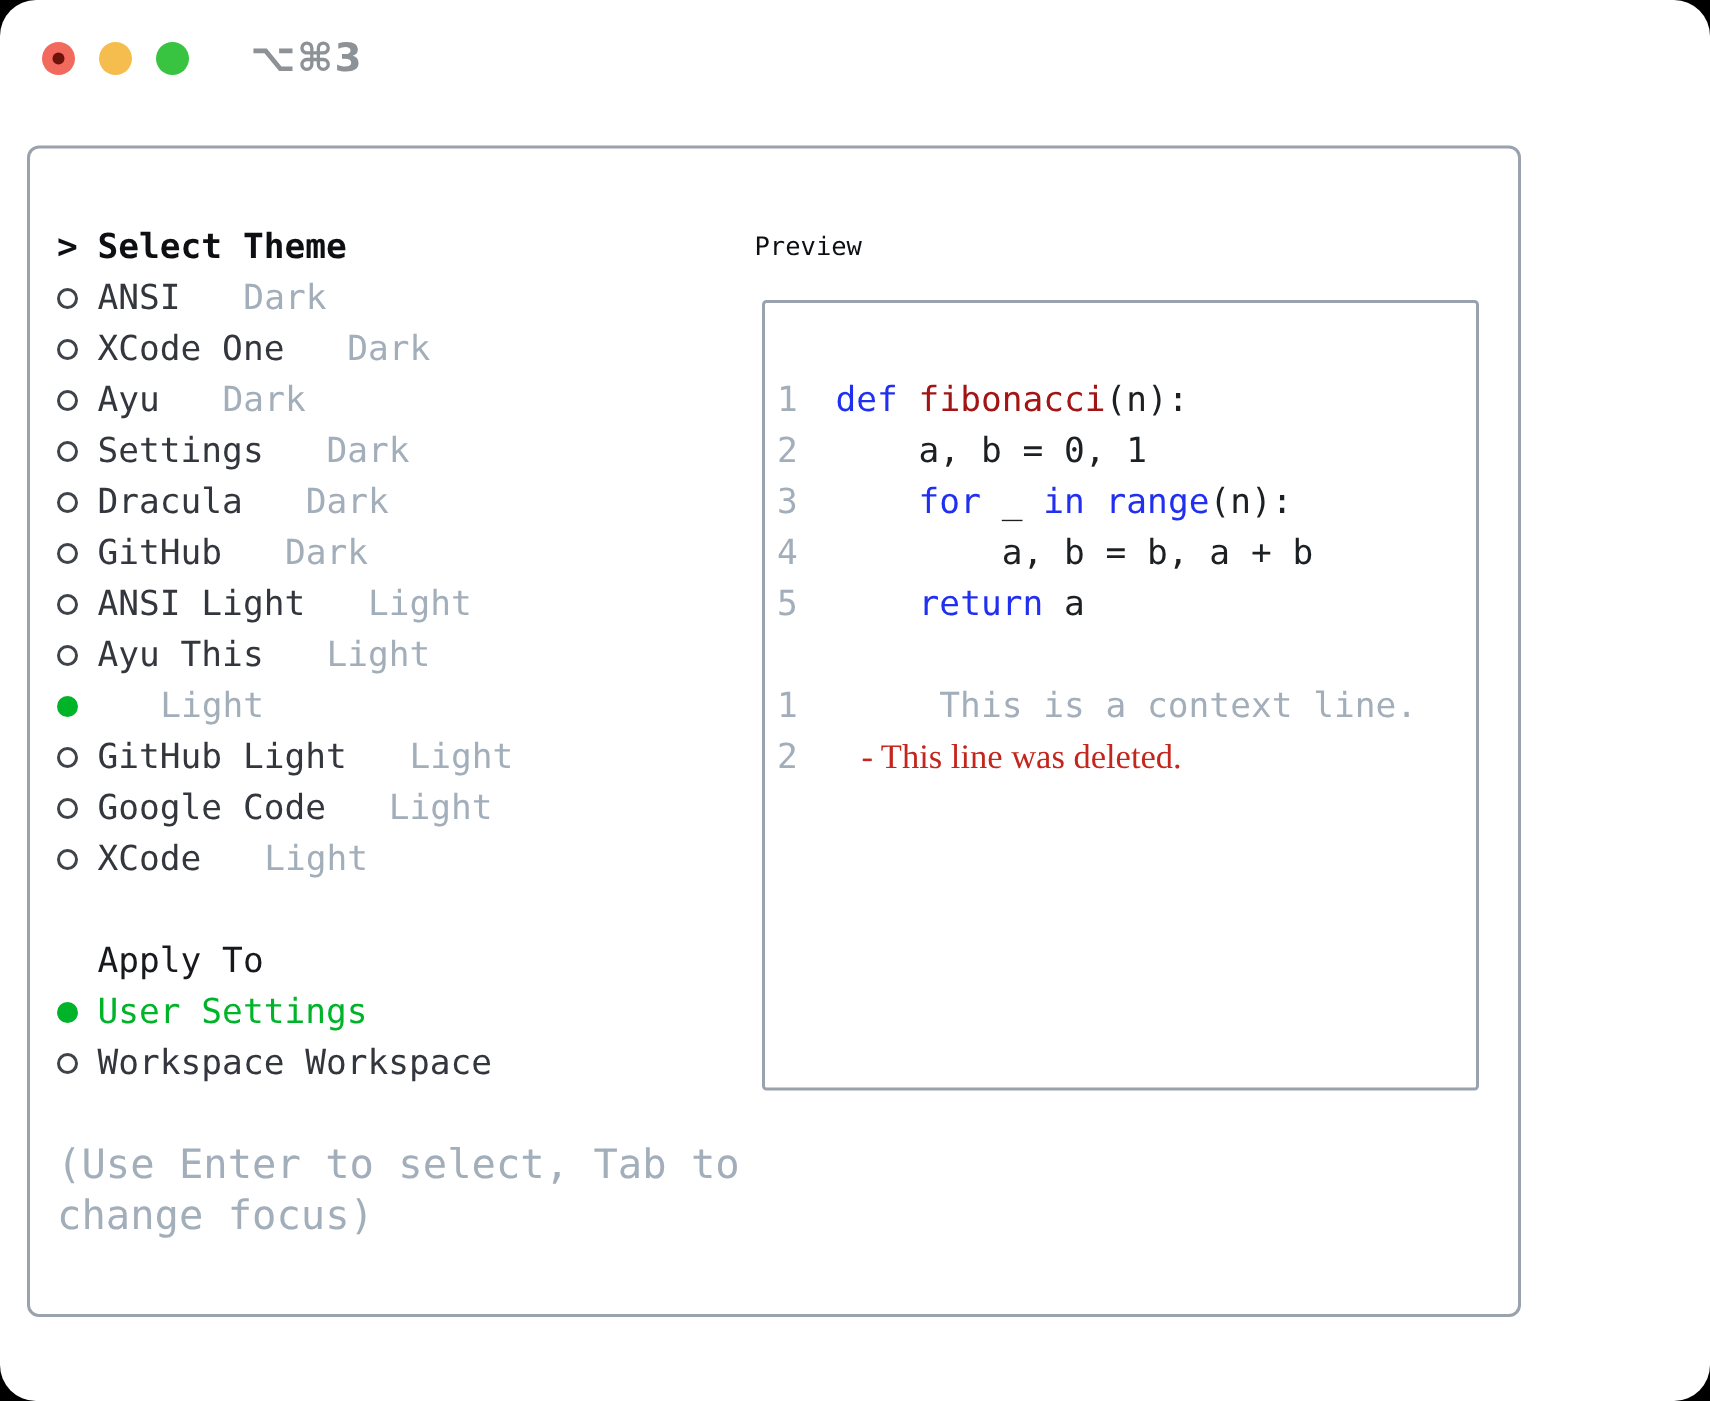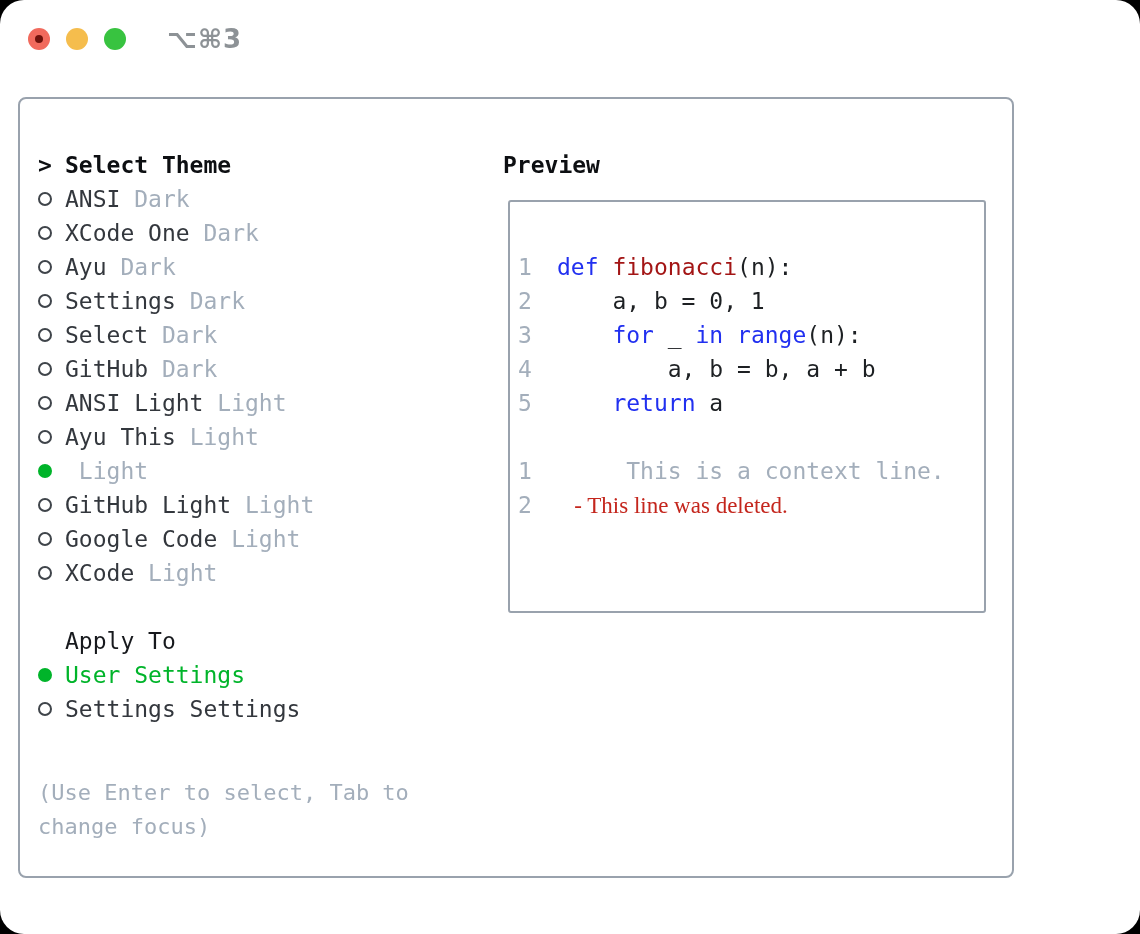--- a/index.html
+++ b/index.html
@@ -41,32 +41,32 @@
   .slot { display:inline-flex; width:27px; align-items:center; flex:0 0 27px; }
   .cursor-char { font-weight:bold; color:var(--heading-black); font-size:23px; }
   .header-label { font-weight:bold; color:var(--heading-black); }
   .radio {
     width:14px; height:14px; border-radius:50%;
     border:2px solid #3f444a; background:transparent;
   }
   .radio.on { border-color:var(--accent-green); background:var(--accent-green); }
   .theme-name { color:var(--text-dark); }
   .theme-name.sel { color:var(--accent-green); }
-  .variant { color:var(--muted-gray); }
+  .variant { color:var(--muted-gray);margin-left:28px; }
   .apply-header { color:#17191d; }
   .gap-row { height:34px; }
-  .hint { font-size:22px; line-height:34px; color:var(--muted-gray); white-space:pre;margin-top:16px; }
+  .hint { font-size:27px; line-height:34px; color:var(--muted-gray); white-space:pre; }
 
   
   .preview-header {
     position:absolute; left:483px; top:49px; height:34px; line-height:34px;
-    font-weight:bold; font-size:23px; color:var(--heading-black);
+    font-weight:normal; font-size:17px; color:var(--heading-black);
   }
   .preview-box {
-    position:absolute; left:488px; top:101px; width:478px; height:413px;
+    position:absolute; left:488px; top:101px; width:478px; height:527px;
     border:2px solid var(--border-gray); border-radius:3px; background:#fff;
     padding:48px 0 0 8px; overflow:hidden;
   }
   .pline { height:34px; line-height:34px; font-size:23px; white-space:pre; }
   .pline .num { display:inline-block; width:14px; margin-right:25px; color:var(--muted-gray); }
   .kw  { color:var(--keyword-blue); }
   .fn  { color:var(--function-red); }
   .pl  { color:#1d2023; }
   .ctx { color:var(--muted-gray); }
   .del { color:var(--deleted-red);font-family:Liberation Serif, serif; }
@@ -94,40 +94,40 @@
       <div class="row">
         <span class="slot"><span class="cursor-char">&gt;</span></span>
         <span class="header-label">Select Theme</span>
       </div>
 
       <div id="theme-list">
           <div class="row"><span class="slot"><span class="radio"></span></span><span class="theme-name">ANSI</span><span class="variant"> Dark</span></div>
           <div class="row"><span class="slot"><span class="radio"></span></span><span class="theme-name">XCode One</span><span class="variant"> Dark</span></div>
           <div class="row"><span class="slot"><span class="radio"></span></span><span class="theme-name">Ayu</span><span class="variant"> Dark</span></div>
           <div class="row"><span class="slot"><span class="radio"></span></span><span class="theme-name">Settings</span><span class="variant"> Dark</span></div>
-          <div class="row"><span class="slot"><span class="radio"></span></span><span class="theme-name">Select</span><span class="variant"> Dark</span></div>
+          <div class="row"><span class="slot"><span class="radio"></span></span><span class="theme-name">Dracula</span><span class="variant"> Dark</span></div>
           <div class="row"><span class="slot"><span class="radio"></span></span><span class="theme-name">GitHub</span><span class="variant"> Dark</span></div>
           <div class="row"><span class="slot"><span class="radio"></span></span><span class="theme-name">ANSI Light</span><span class="variant"> Light</span></div>
           <div class="row"><span class="slot"><span class="radio"></span></span><span class="theme-name">Ayu This</span><span class="variant"> Light</span></div>
           <div class="row"><span class="slot"><span class="radio on"></span></span><span class="variant"> Light</span></div>
           <div class="row"><span class="slot"><span class="radio"></span></span><span class="theme-name">GitHub Light</span><span class="variant"> Light</span></div>
           <div class="row"><span class="slot"><span class="radio"></span></span><span class="theme-name">Google Code</span><span class="variant"> Light</span></div>
           <div class="row"><span class="slot"><span class="radio"></span></span><span class="theme-name">XCode</span><span class="variant"> Light</span></div>
         </div>
 
       <div class="gap-row"></div>
 
       <div class="row">
         <span class="slot"></span>
         <span class="apply-header">Apply To</span>
       </div>
 
       <div id="apply-list">
           <div class="row"><span class="slot"><span class="radio on"></span></span><span class="theme-name sel">User Settings</span></div>
-          <div class="row"><span class="slot"><span class="radio"></span></span><span class="theme-name">Settings Settings</span></div>
+          <div class="row"><span class="slot"><span class="radio"></span></span><span class="theme-name">Workspace Workspace</span></div>
         </div>
 
       <div class="gap-row"></div>
 
       <div id="hint" class="hint"><div>(Use Enter to select, Tab to</div><div>change focus)</div></div>
     </div>
 
     <div class="preview-header">Preview</div>
 
     <div class="preview-box">

